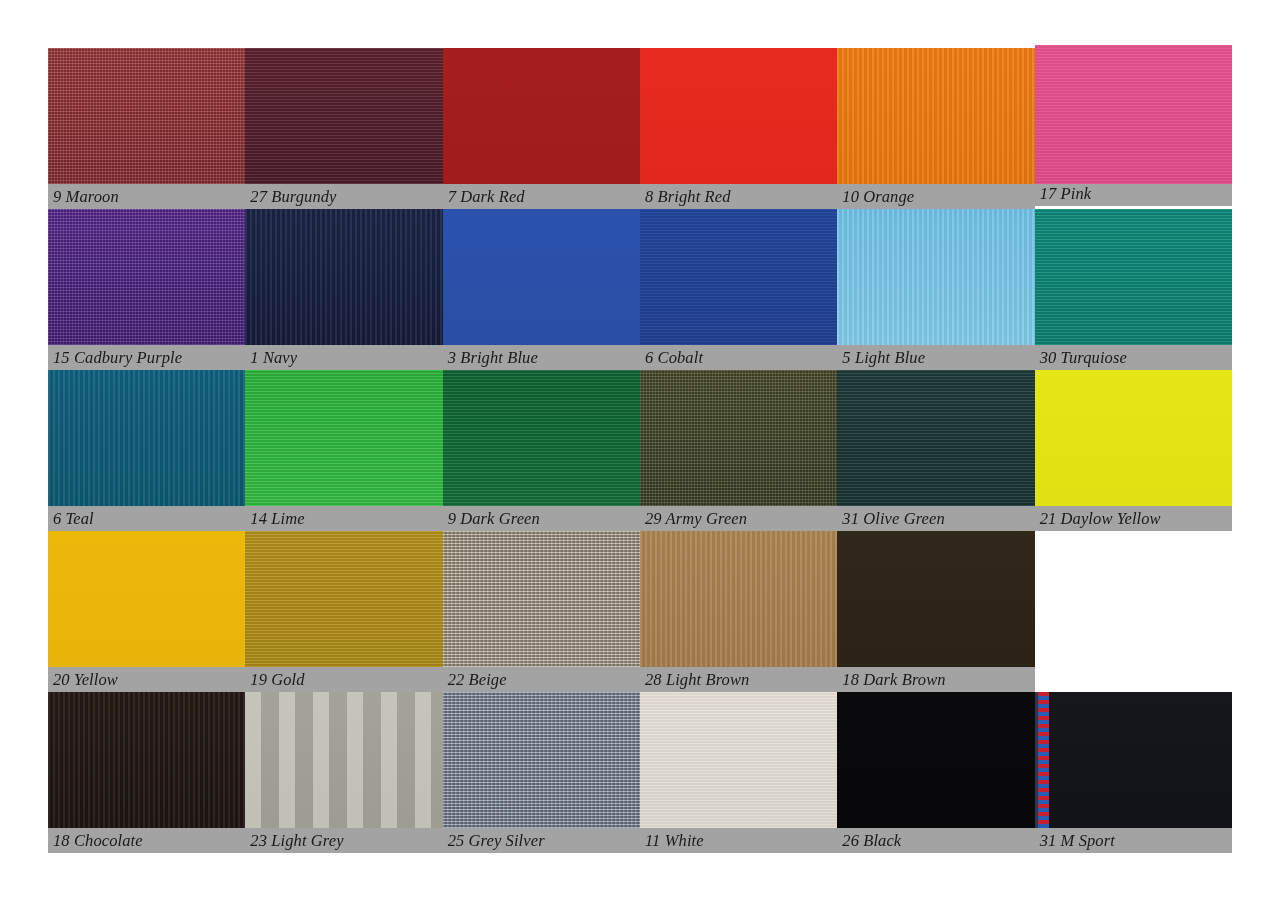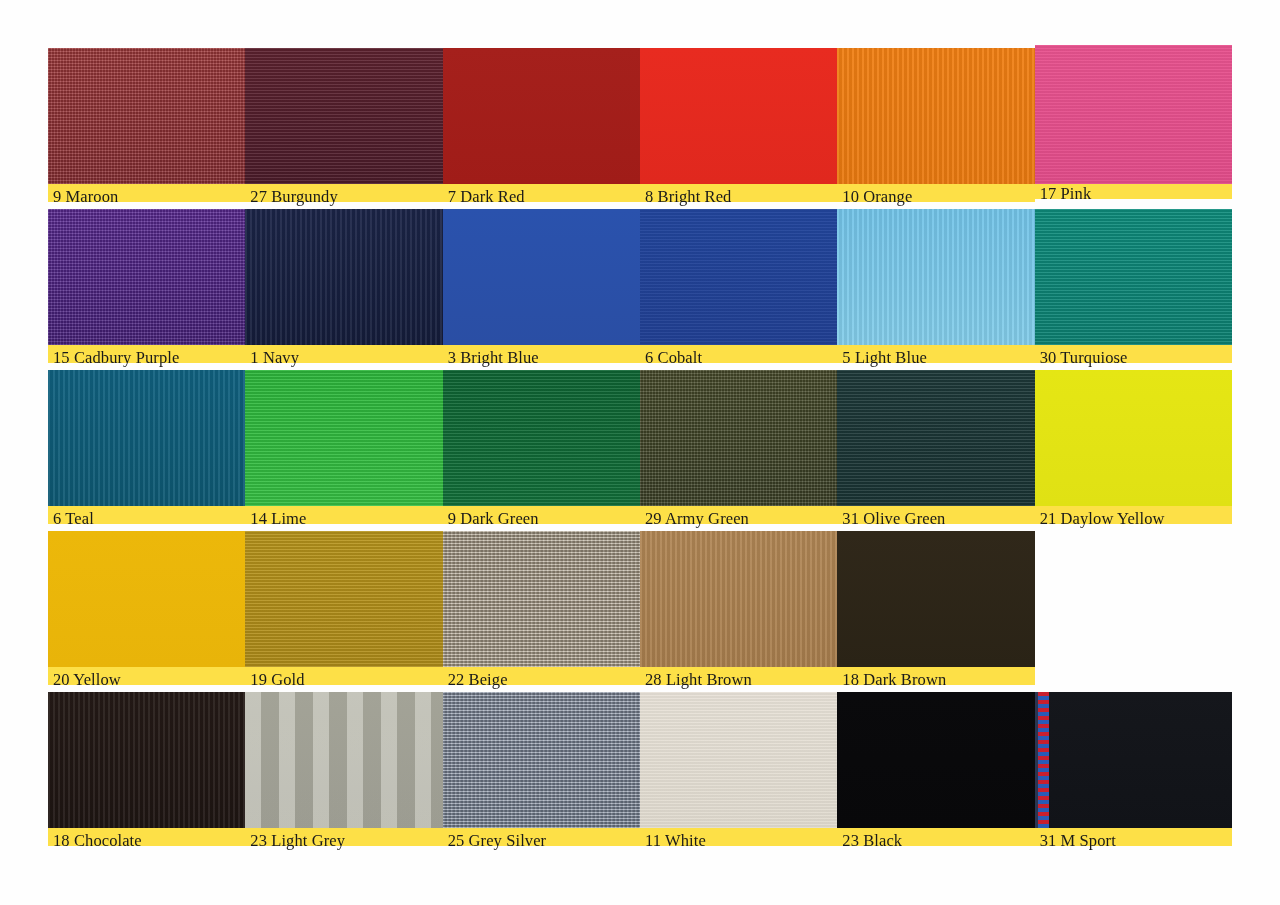--- a/index.html
+++ b/index.html
@@ -109,28 +109,29 @@
     background-image: repeating-linear-gradient(
       to right,
       rgba(255,255,255,0.22) 0px,
       rgba(255,255,255,0.22) 16px,
       rgba(0,0,0,0.10) 16px,
       rgba(0,0,0,0.10) 34px);
   }
   .tex-plain { background: none; }
 
   .swatch-label {
-    height: 18px;
+    height: 25px;
     line-height: 25px;
     padding-left: 5px;
     font-size: 16.5px;
     color: #1a1a1a;
     white-space: nowrap;
     letter-spacing: 0.1px;
-    background: #fde047;
+    background: #a3a3a3;
+    font-style: italic;
   }
 
   
   .msport-stripe {
     position: absolute;
     top: 0;
     bottom: 0;
     left: 3px;
     width: 11px;
     background-image: repeating-linear-gradient(
@@ -326,21 +327,21 @@
       <div class="swatch-cell">
         <div class="swatch-chip" style="background: linear-gradient(rgb(232, 226, 216) 0%, rgb(226, 220, 209) 100%);">
           <div class="tex tex-hrib-soft"></div>
         </div>
         <div class="swatch-label">11 White</div>
       </div>
       <div class="swatch-cell">
         <div class="swatch-chip" style="background: linear-gradient(rgb(10, 10, 12) 0%, rgb(8, 8, 10) 100%);">
           <div class="tex tex-plain"></div>
         </div>
-        <div class="swatch-label">23 Black</div>
+        <div class="swatch-label">26 Black</div>
       </div>
       <div class="swatch-cell">
         <div class="swatch-chip" style="background: linear-gradient(rgb(21, 23, 28) 0%, rgb(17, 19, 24) 100%);">
           <div class="msport-stripe2"></div>
           <div class="msport-stripe"></div>
           <div class="tex tex-plain"></div>
         </div>
         <div class="swatch-label">31 M Sport</div>
       </div>
     </div>

